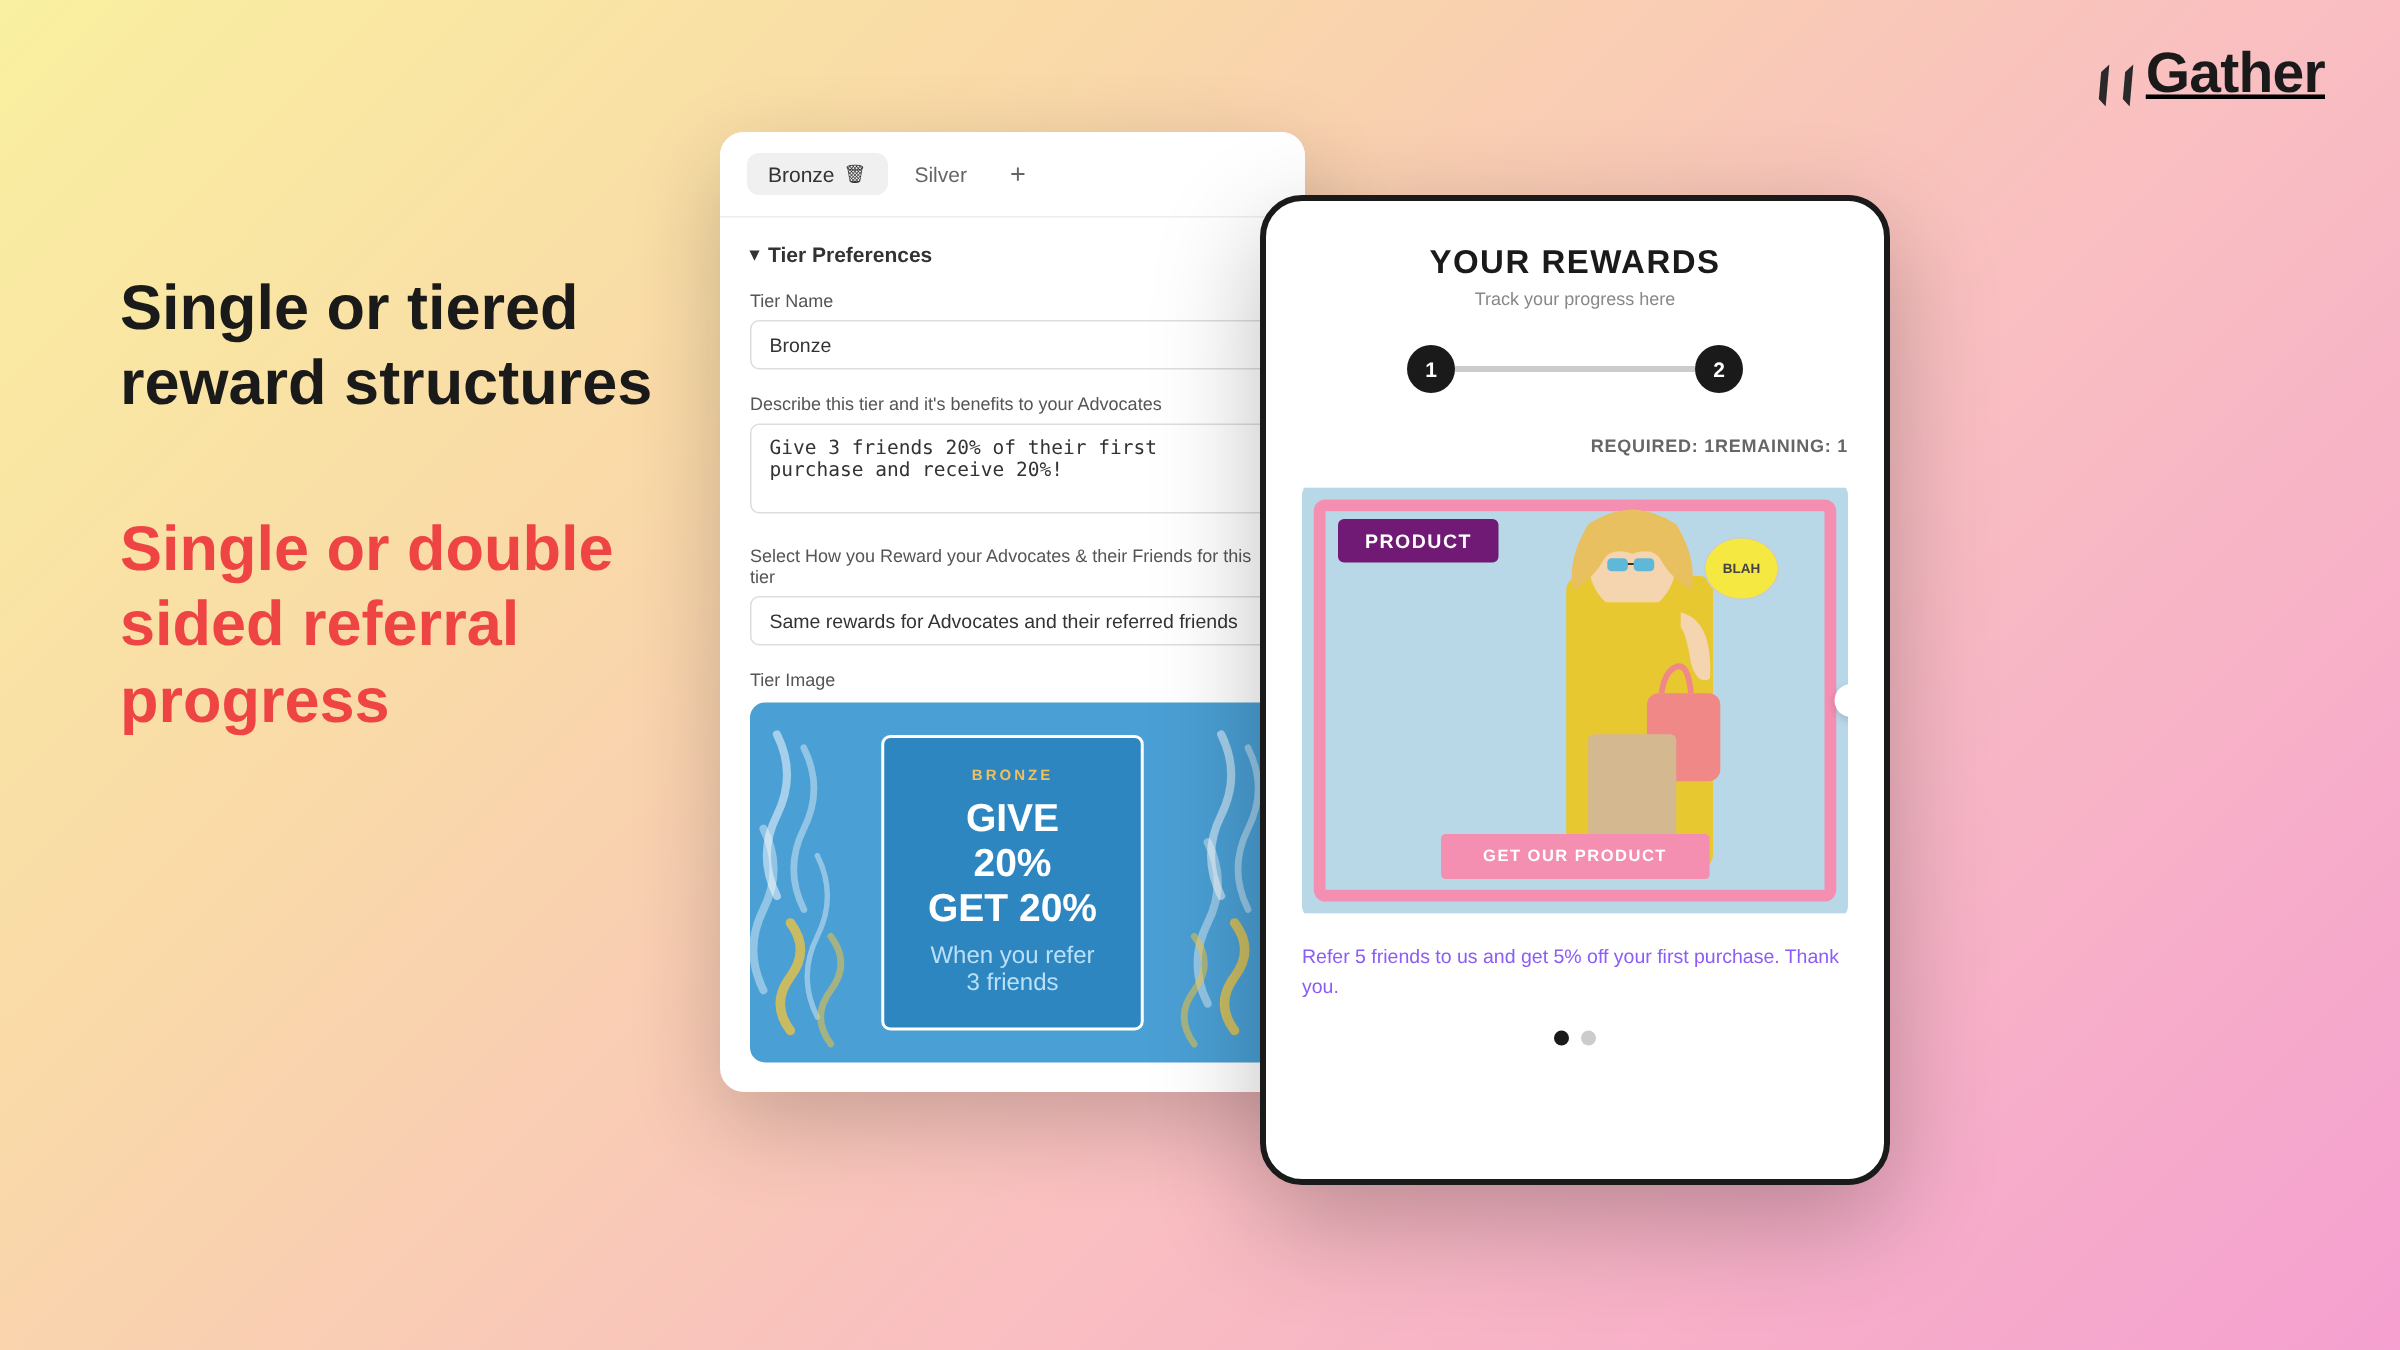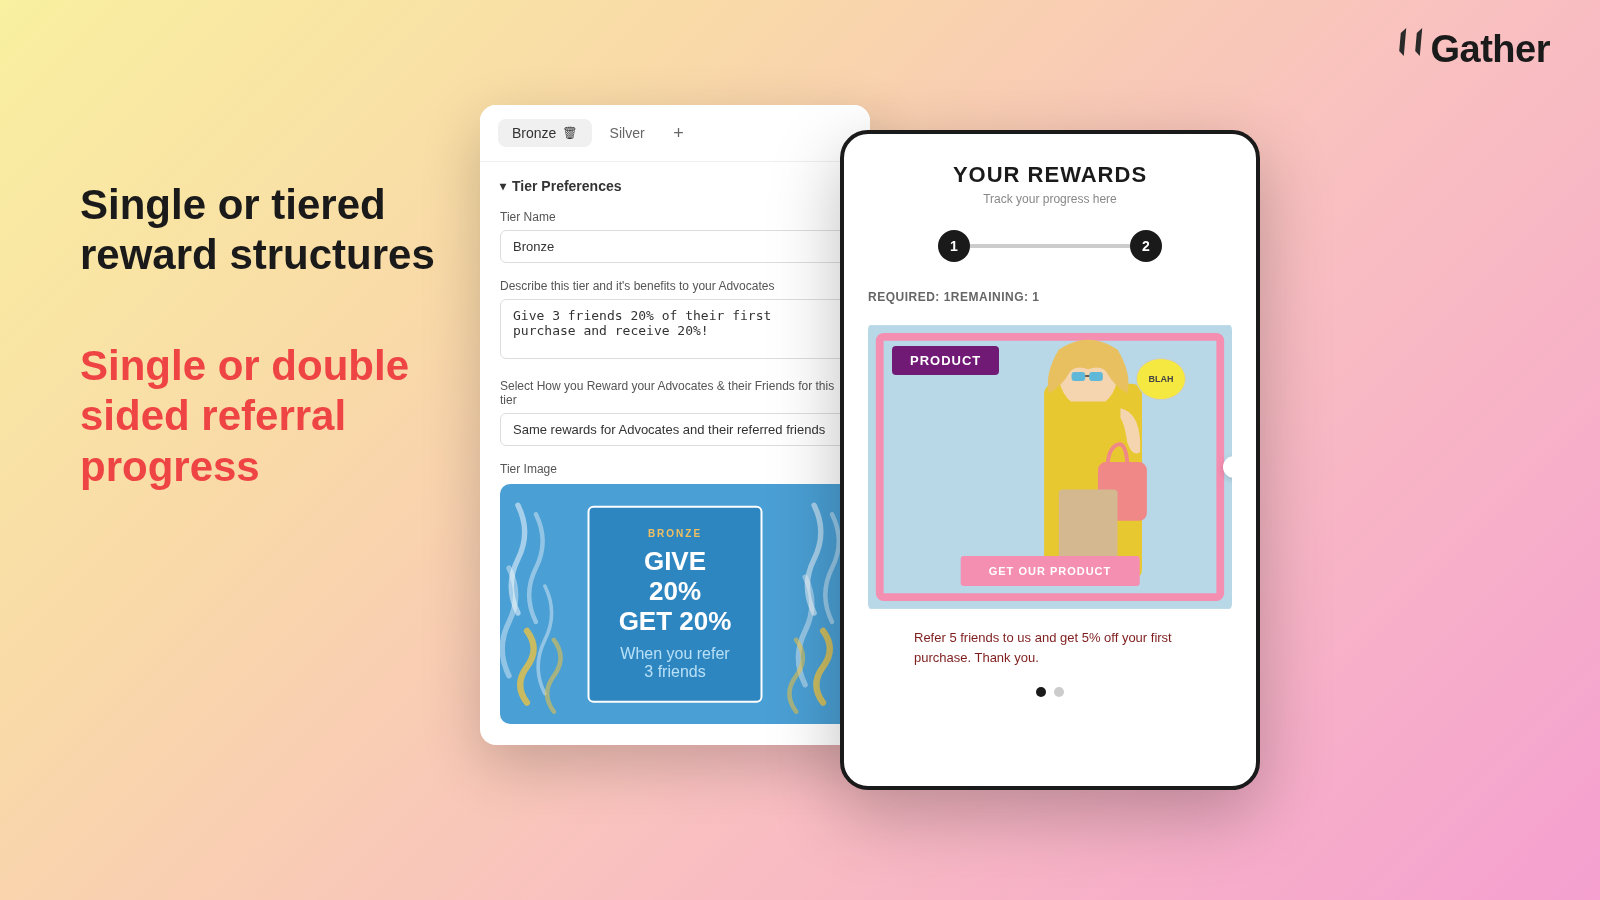--- a/index.html
+++ b/index.html
@@ -11,22 +11,23 @@
       background: linear-gradient(135deg, #f9f0a0 0%, #f9d9a8 30%, #f9c0c0 60%, #f5a0d0 100%);
       position: relative;
     }
 
     
     .logo-area {
       position: absolute;
       top: 28px;
       right: 50px;
       display: flex;
-      align-items: flex-start;
+      align-items: flex-end;
       gap: 10px;
+      text-decoration: underline;
     }
     .logo-text {
       font-size: 38px;
       font-weight: 700;
       color: #1a1a1a;
       letter-spacing: -0.5px;
     }
 
     
     .left-text {
@@ -44,21 +45,21 @@
     .sub-heading {
       font-size: 42px;
       font-weight: 800;
       color: #ef4444;
       line-height: 1.2;
     }
 
     
     .admin-panel {
       position: absolute;
-      top: 105px;
+      top: 88px;
       left: 480px;
       width: 390px;
       height: 640px;
       background: white;
       border-radius: 16px;
       box-shadow: 0 20px 60px rgba(0,0,0,0.2);
       overflow: hidden;
       z-index: 2;
     }
     .admin-tabs {
@@ -225,44 +226,43 @@
       width: 100%;
     }
     .offer-title {
       font-size: 26px;
       font-weight: 800;
       color: #1a1a1a;
       margin-bottom: 14px;
     }
     .offer-stats {
       display: flex;
-      justify-content: flex-start;
+      justify-content: flex-end;
       margin-bottom: 18px;
     }
     .offer-stat {
       font-size: 12px;
       color: #666;
       font-weight: 600;
       letter-spacing: 0.5px;
       text-transform: uppercase;
     }
     .product-card {
       width: 100%;
       height: 290px;
       position: relative;
       overflow: hidden;
       border-radius: 8px;
       margin-bottom: 16px;
     }
     .offer-description {
       font-size: 13px;
-      color: #7f1d1d;
+      color: #8b5cf6;
       line-height: 1.5;
       margin-bottom: 20px;
-      margin-left: 46px;
     }
     .dots-row {
       display: flex;
       justify-content: center;
       gap: 8px;
     }
     .dot {
       width: 10px;
       height: 10px;
       border-radius: 50%;

